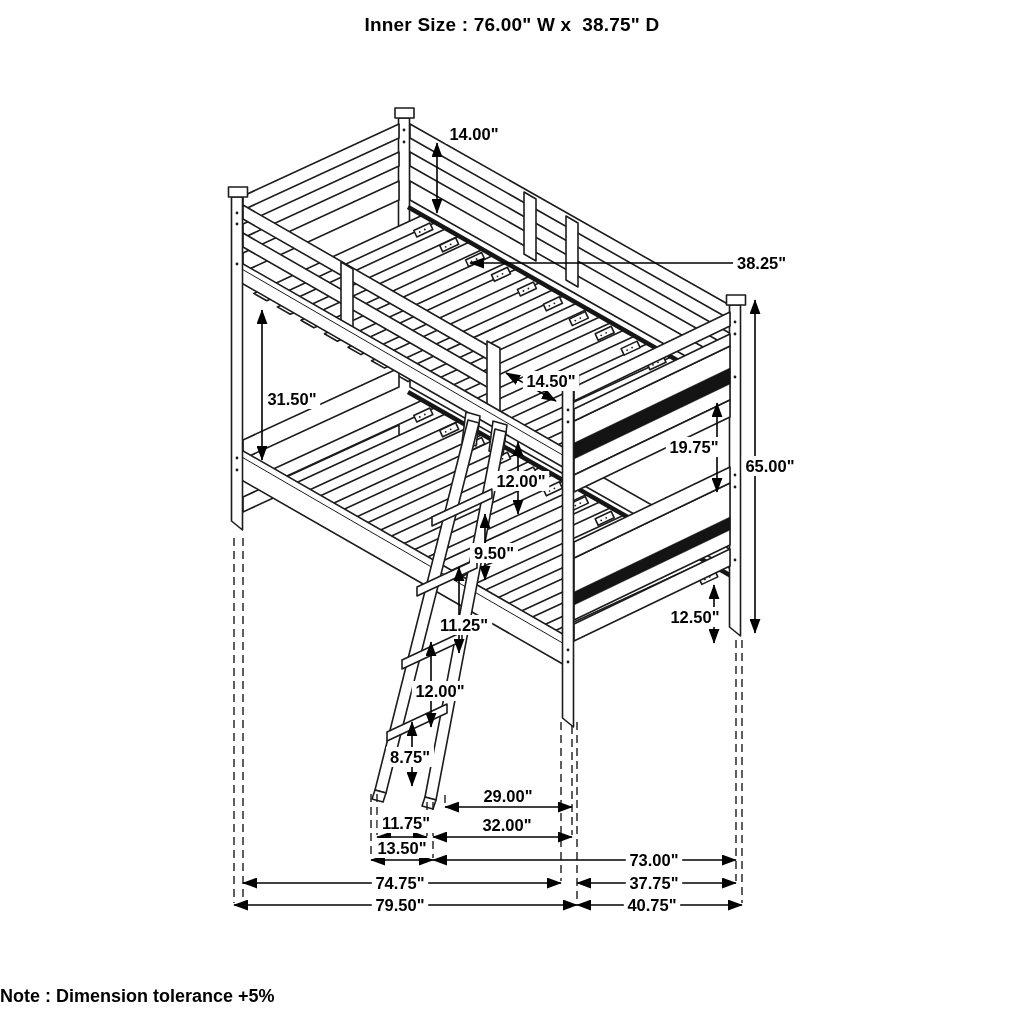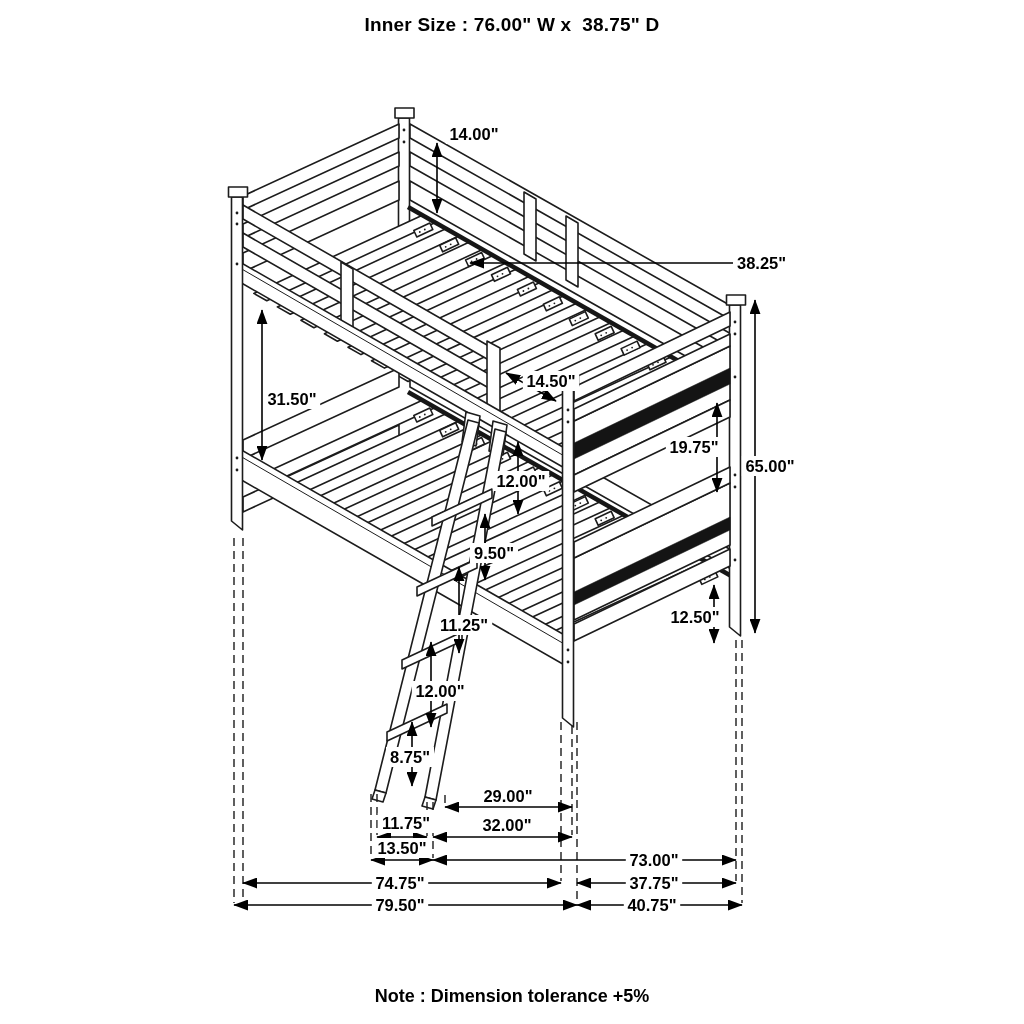--- a/index.html
+++ b/index.html
@@ -1,20 +1,20 @@
 <!DOCTYPE html>
 <html><head>
 <meta charset="utf-8">
 <style>
   html,body{margin:0;padding:0;background:#ffffff;}
   body{width:1024px;height:1024px;position:relative;overflow:hidden;
        font-family:"Liberation Sans",sans-serif;color:#000;}
   .title-text{position:absolute;top:14px;left:0;width:1024px;text-align:center;
        font-size:19px;font-weight:bold;white-space:pre;letter-spacing:.2px;}
-  .note-text{position:absolute;top:986px;left:0;width:1024px;text-align:center;
+  .note-text{position:absolute;top:986px;left:0;width:1024px;
        font-size:18px;font-weight:bold;white-space:pre;}
   svg{position:absolute;top:0;left:0;}
   .wood{fill:#ffffff;stroke:#1c1c1c;stroke-width:1.6;stroke-linejoin:round;}
   .dark{fill:#141414;stroke:#141414;stroke-width:.5;}
   .mrail{stroke:#161616;stroke-width:4.5;fill:none;}
   .thin{stroke:#1c1c1c;stroke-width:1;fill:none;}
   .dashext{stroke:#1c1c1c;stroke-width:1.4;fill:none;stroke-dasharray:8 5;}
   .dimline{stroke:#000;stroke-width:1.6;fill:none;}
   .dimtext{font-family:"Liberation Sans",sans-serif;font-size:16.5px;font-weight:bold;fill:#000;}
   .dot{fill:#1c1c1c;}

